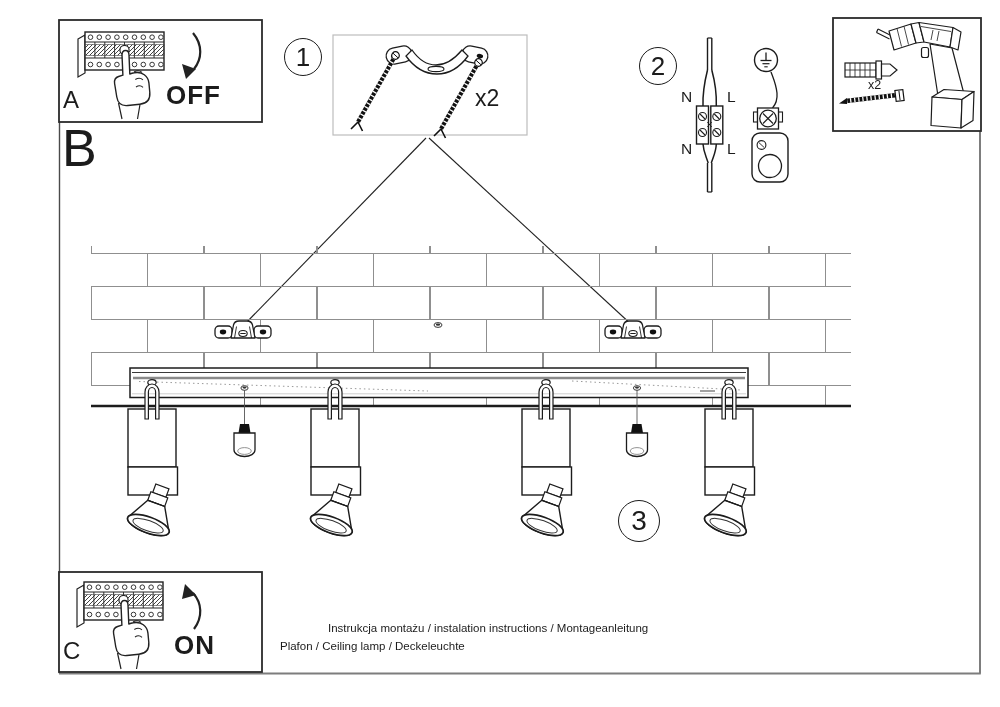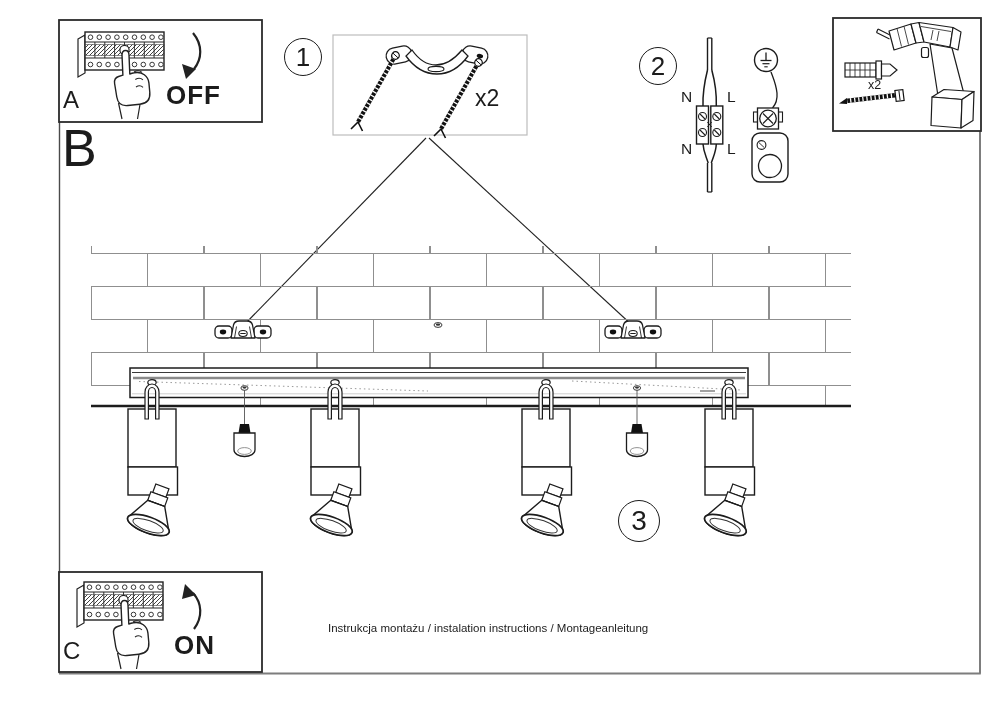--- a/index.html
+++ b/index.html
@@ -315,14 +315,15 @@
 
 <div class="txt qty-big" style="left:475px;top:85px;">x2</div>
 <div class="txt qty-small" style="left:868px;top:78px;">x2</div>
 
 <div class="txt wire-label" style="left:681px;top:88px;">N</div>
 <div class="txt wire-label" style="left:727px;top:88px;">L</div>
 <div class="txt wire-label" style="left:681px;top:140px;">N</div>
 <div class="txt wire-label" style="left:727px;top:140px;">L</div>
 
 <div class="txt footer-line" style="left:280px;top:619px;margin-left:48px;">Instrukcja montażu / instalation instructions / Montageanleitung</div>
+<div class="txt footer-line" style="left:280px;top:637px;">Plafon / Ceiling lamp / Deckeleuchte</div>
 
 </div>
 
 </body></html>

